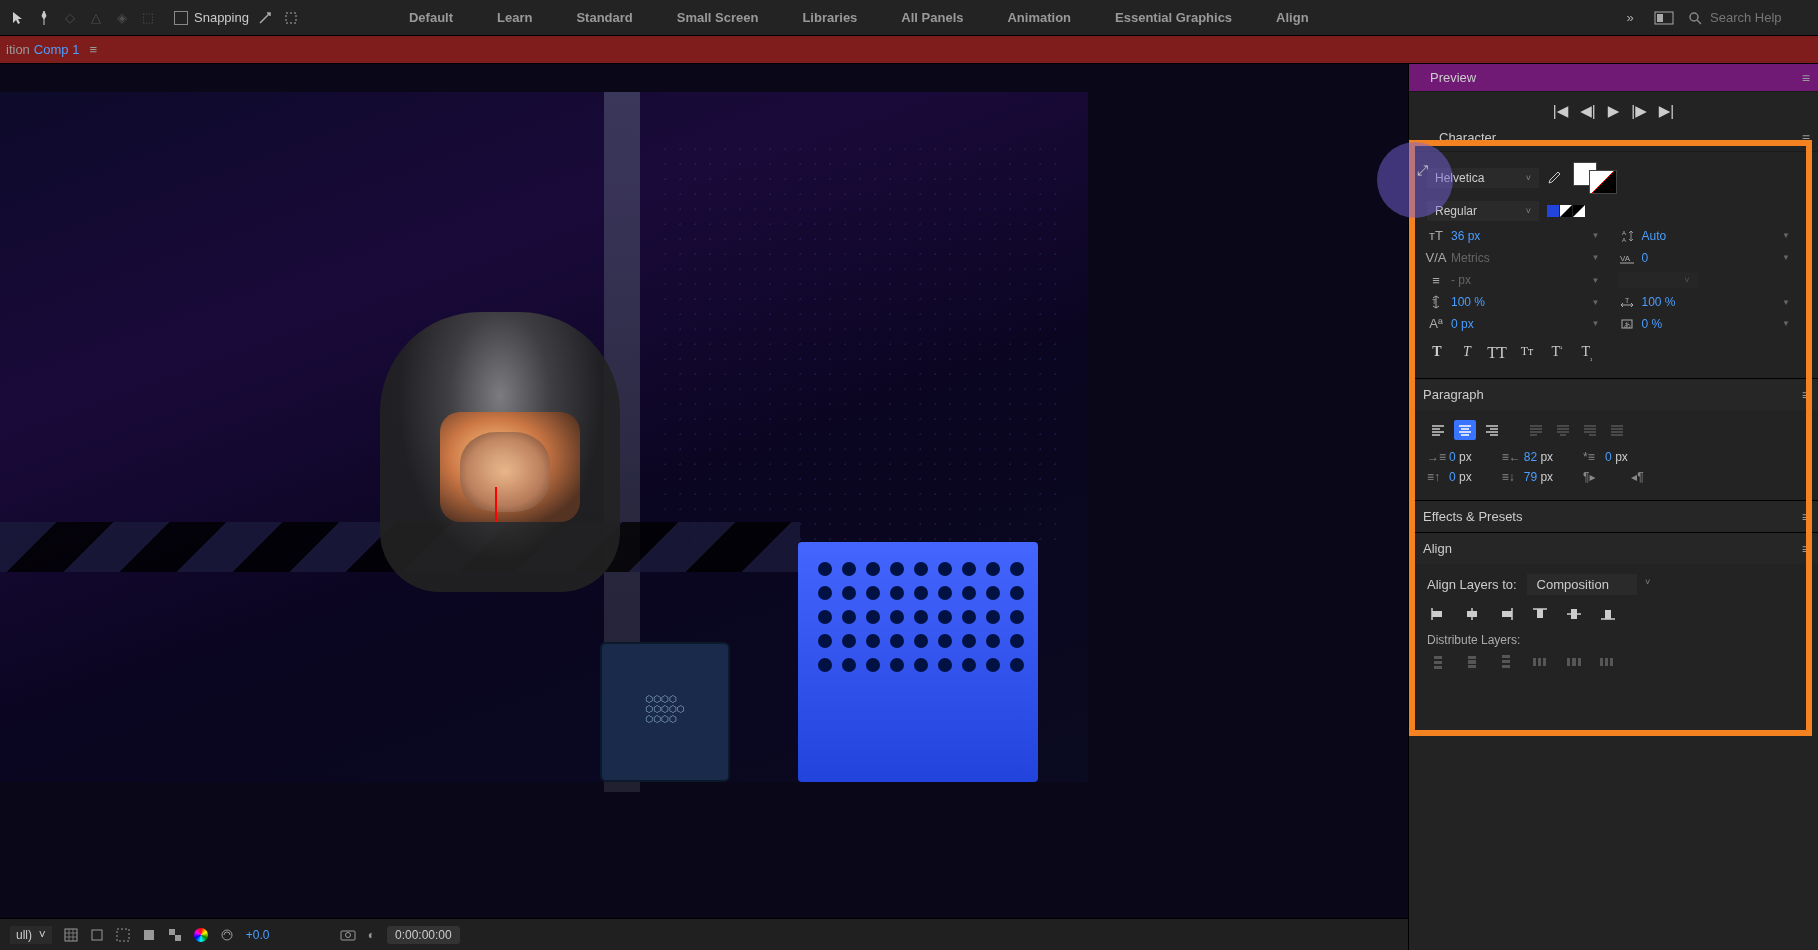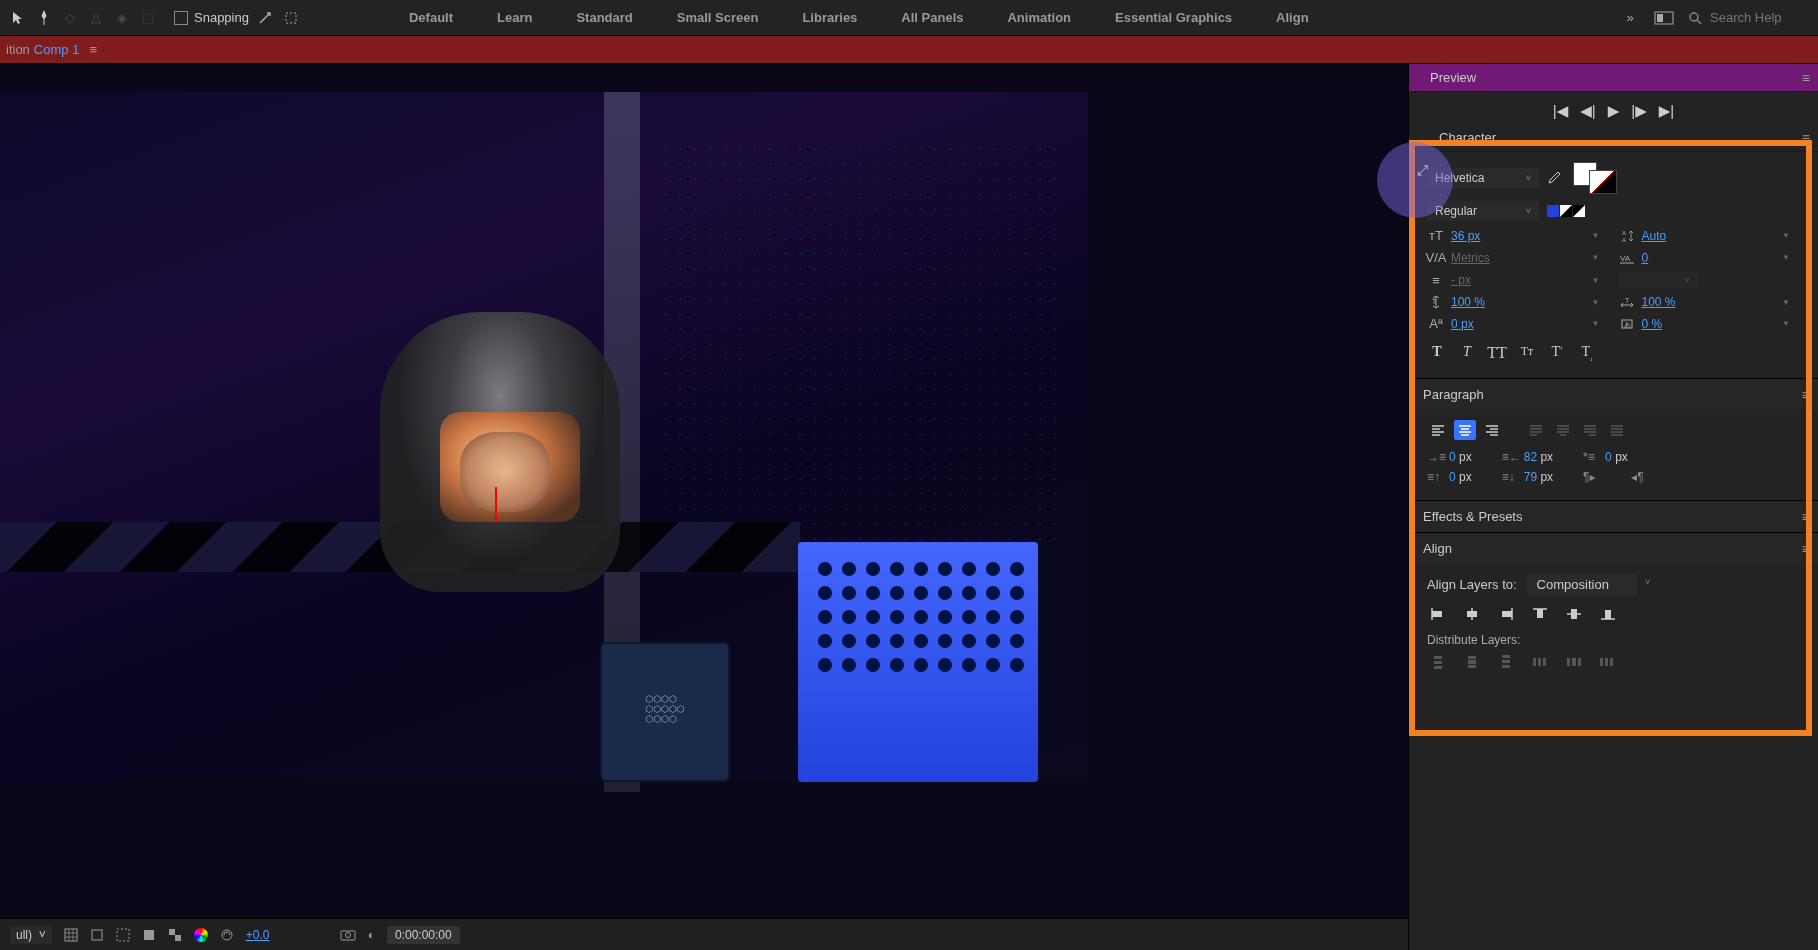--- a/index.html
+++ b/index.html
@@ -70,21 +70,21 @@
 .eyedrop { color: #ccc; width: 18px; }
 .color-swatches { display: flex; }
 .swatch { width: 24px; height: 24px; border: 1px solid #444; }
 .swatch.white { background: #fff; }
 .swatch.black-stroke { background: linear-gradient(135deg, #fff 0%, #fff 48%, #f00 48%, #f00 52%, #000 52%, #000 100%); width: 28px; }
 .color-strip { display:flex; gap: 1px; }
 .mini-sw { width: 12px; height: 12px; }
 
 .prop-group { display: flex; align-items: center; gap: 6px; width: 50%; font-size: 12px; }
 .prop-icon { width: 18px; color: #aaa; font-size: 13px; display: flex; justify-content: center; }
-.prop-value { color: #4a9eff; min-width: 50px; text-decoration: underline; }
+.prop-value { color: #4a9eff; min-width: 50px; }
 .prop-value.dim { color: #666; }
 .prop-arrow { color: #666; font-size: 8px; margin-left: auto; margin-right: 10px; }
 
 .text-styles { display: flex; gap: 10px; padding: 6px 0; }
 .ts-btn { font-size: 14px; color: #ccc; font-family: serif; cursor: pointer; width: 20px; text-align: center; }
 
 .paragraph-panel { padding: 10px 18px; }
 .align-row { display: flex; gap: 5px; margin-bottom: 10px; }
 .align-btn { width: 22px; height: 20px; display: flex; align-items: center; justify-content: center; color: #aaa; cursor: pointer; border-radius: 2px; }
 .align-btn.active { background: #3874ff; color: #fff; }

